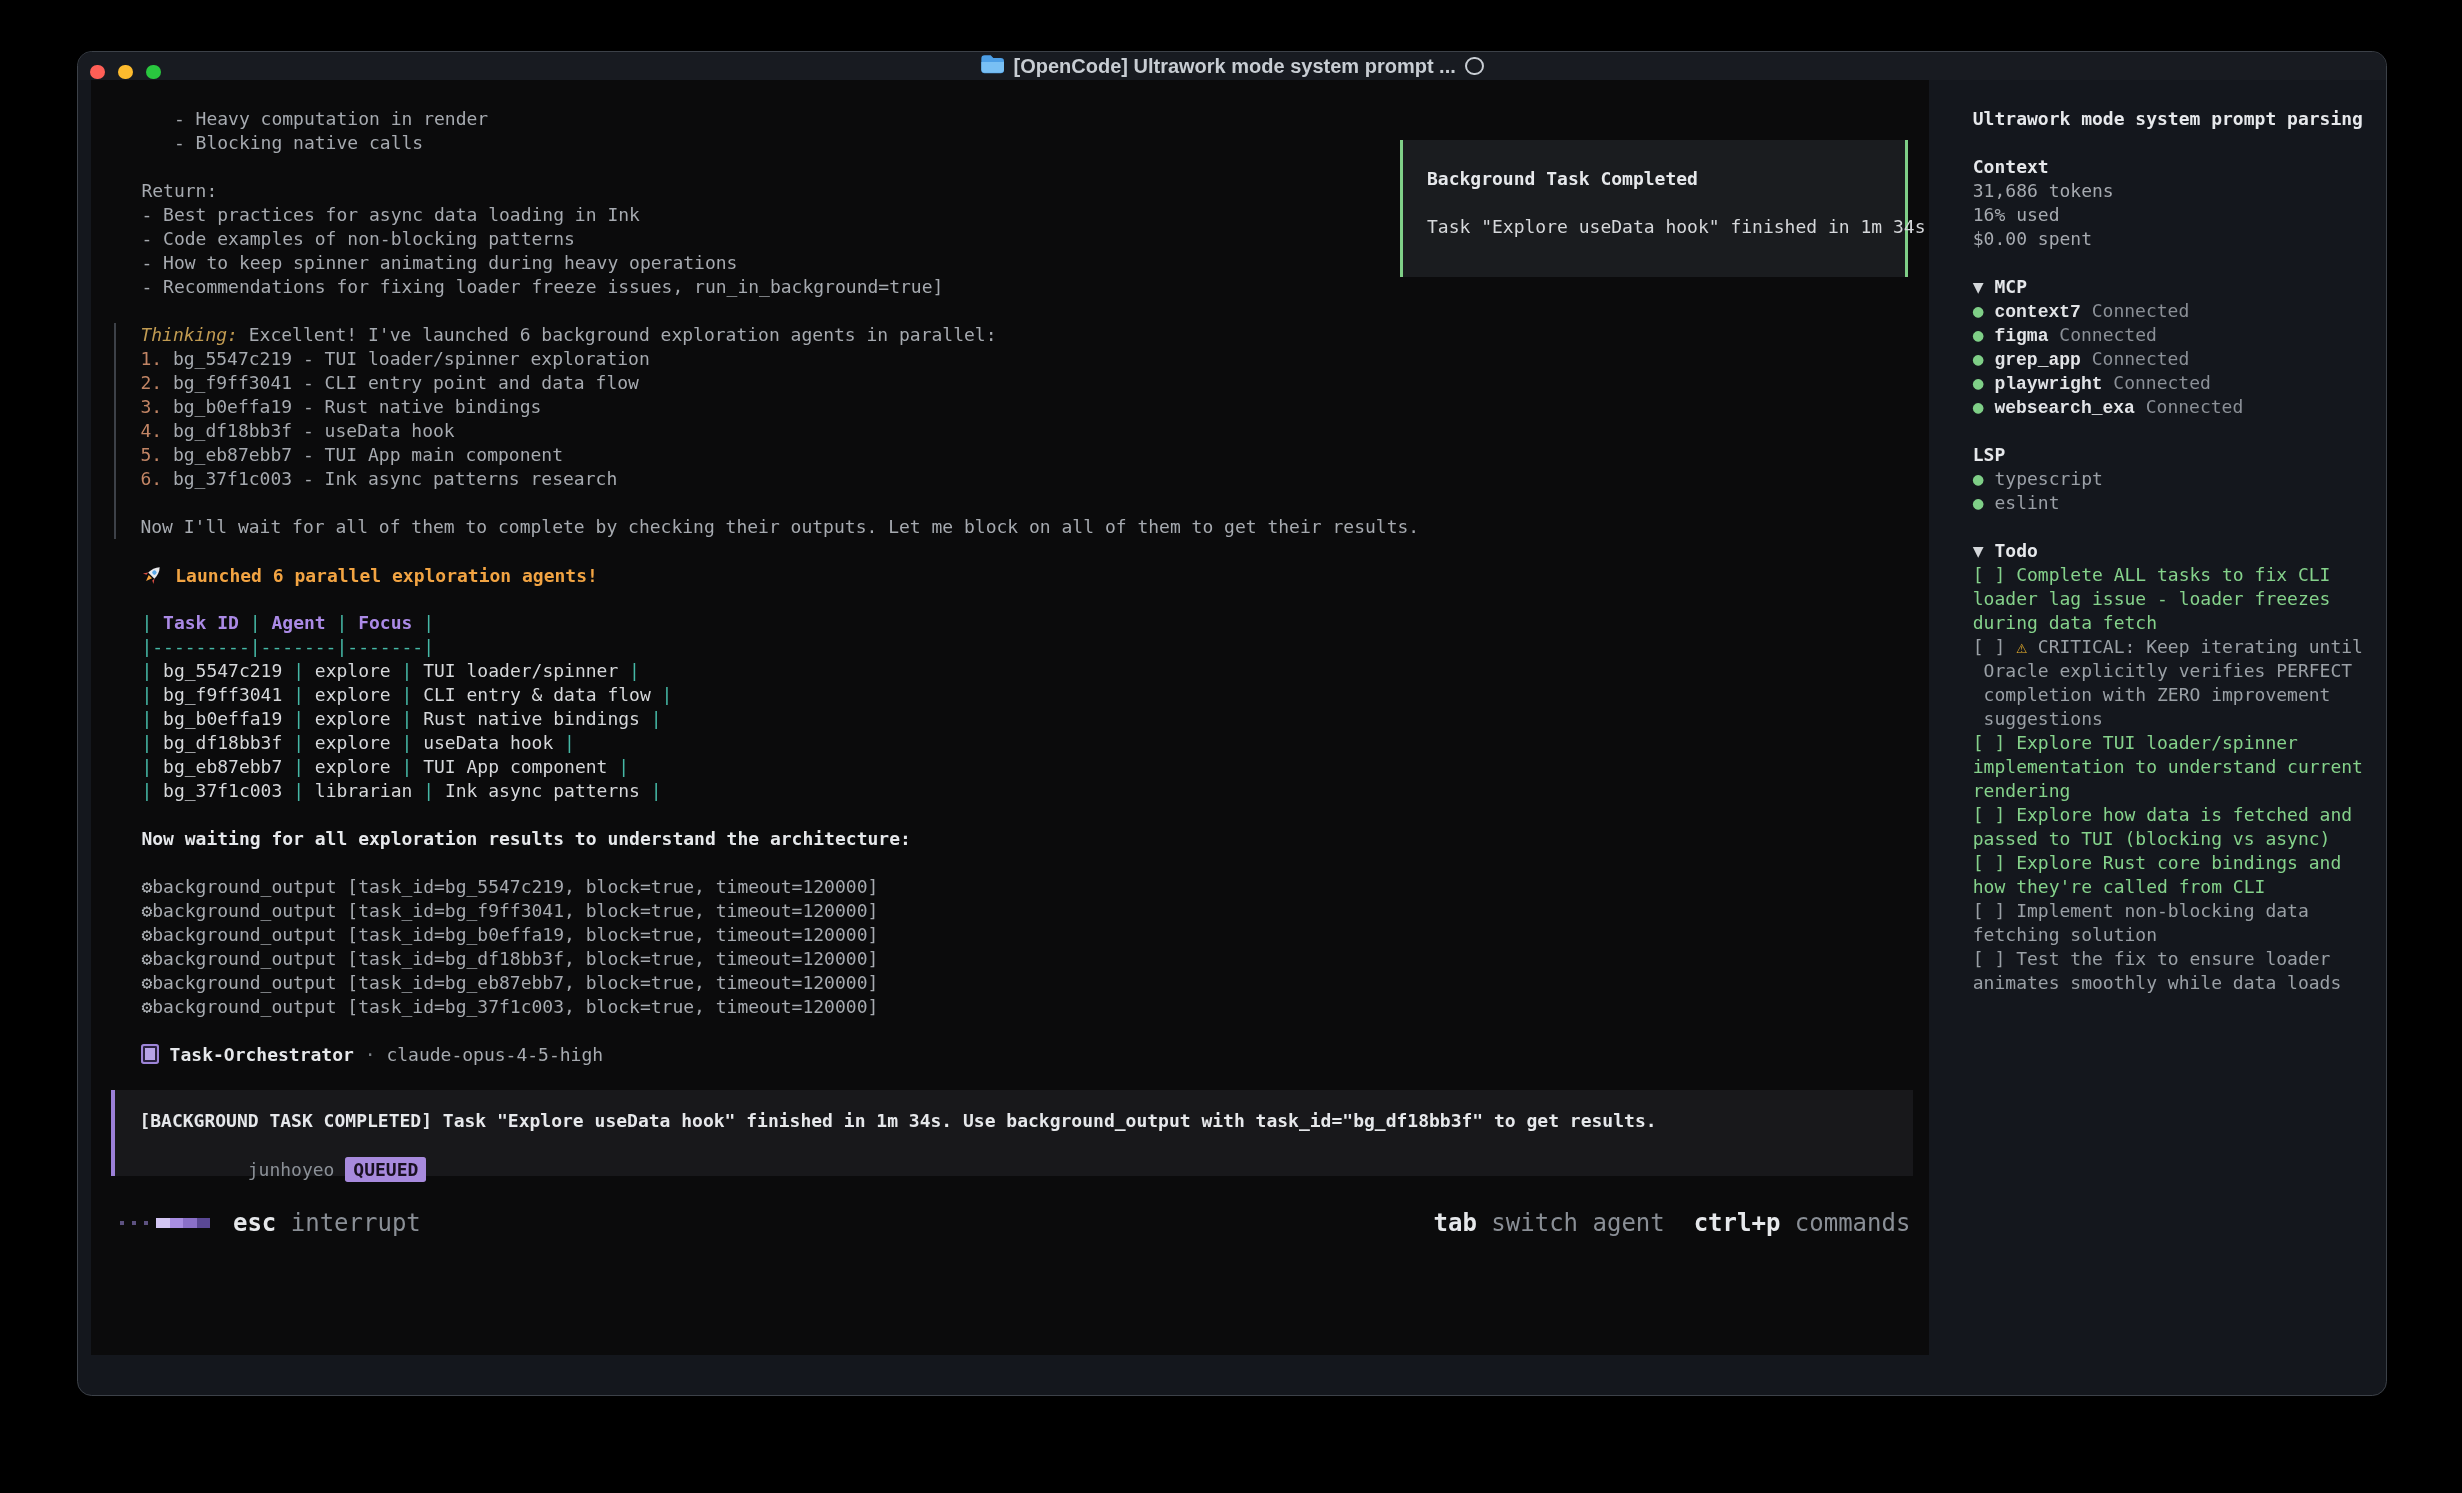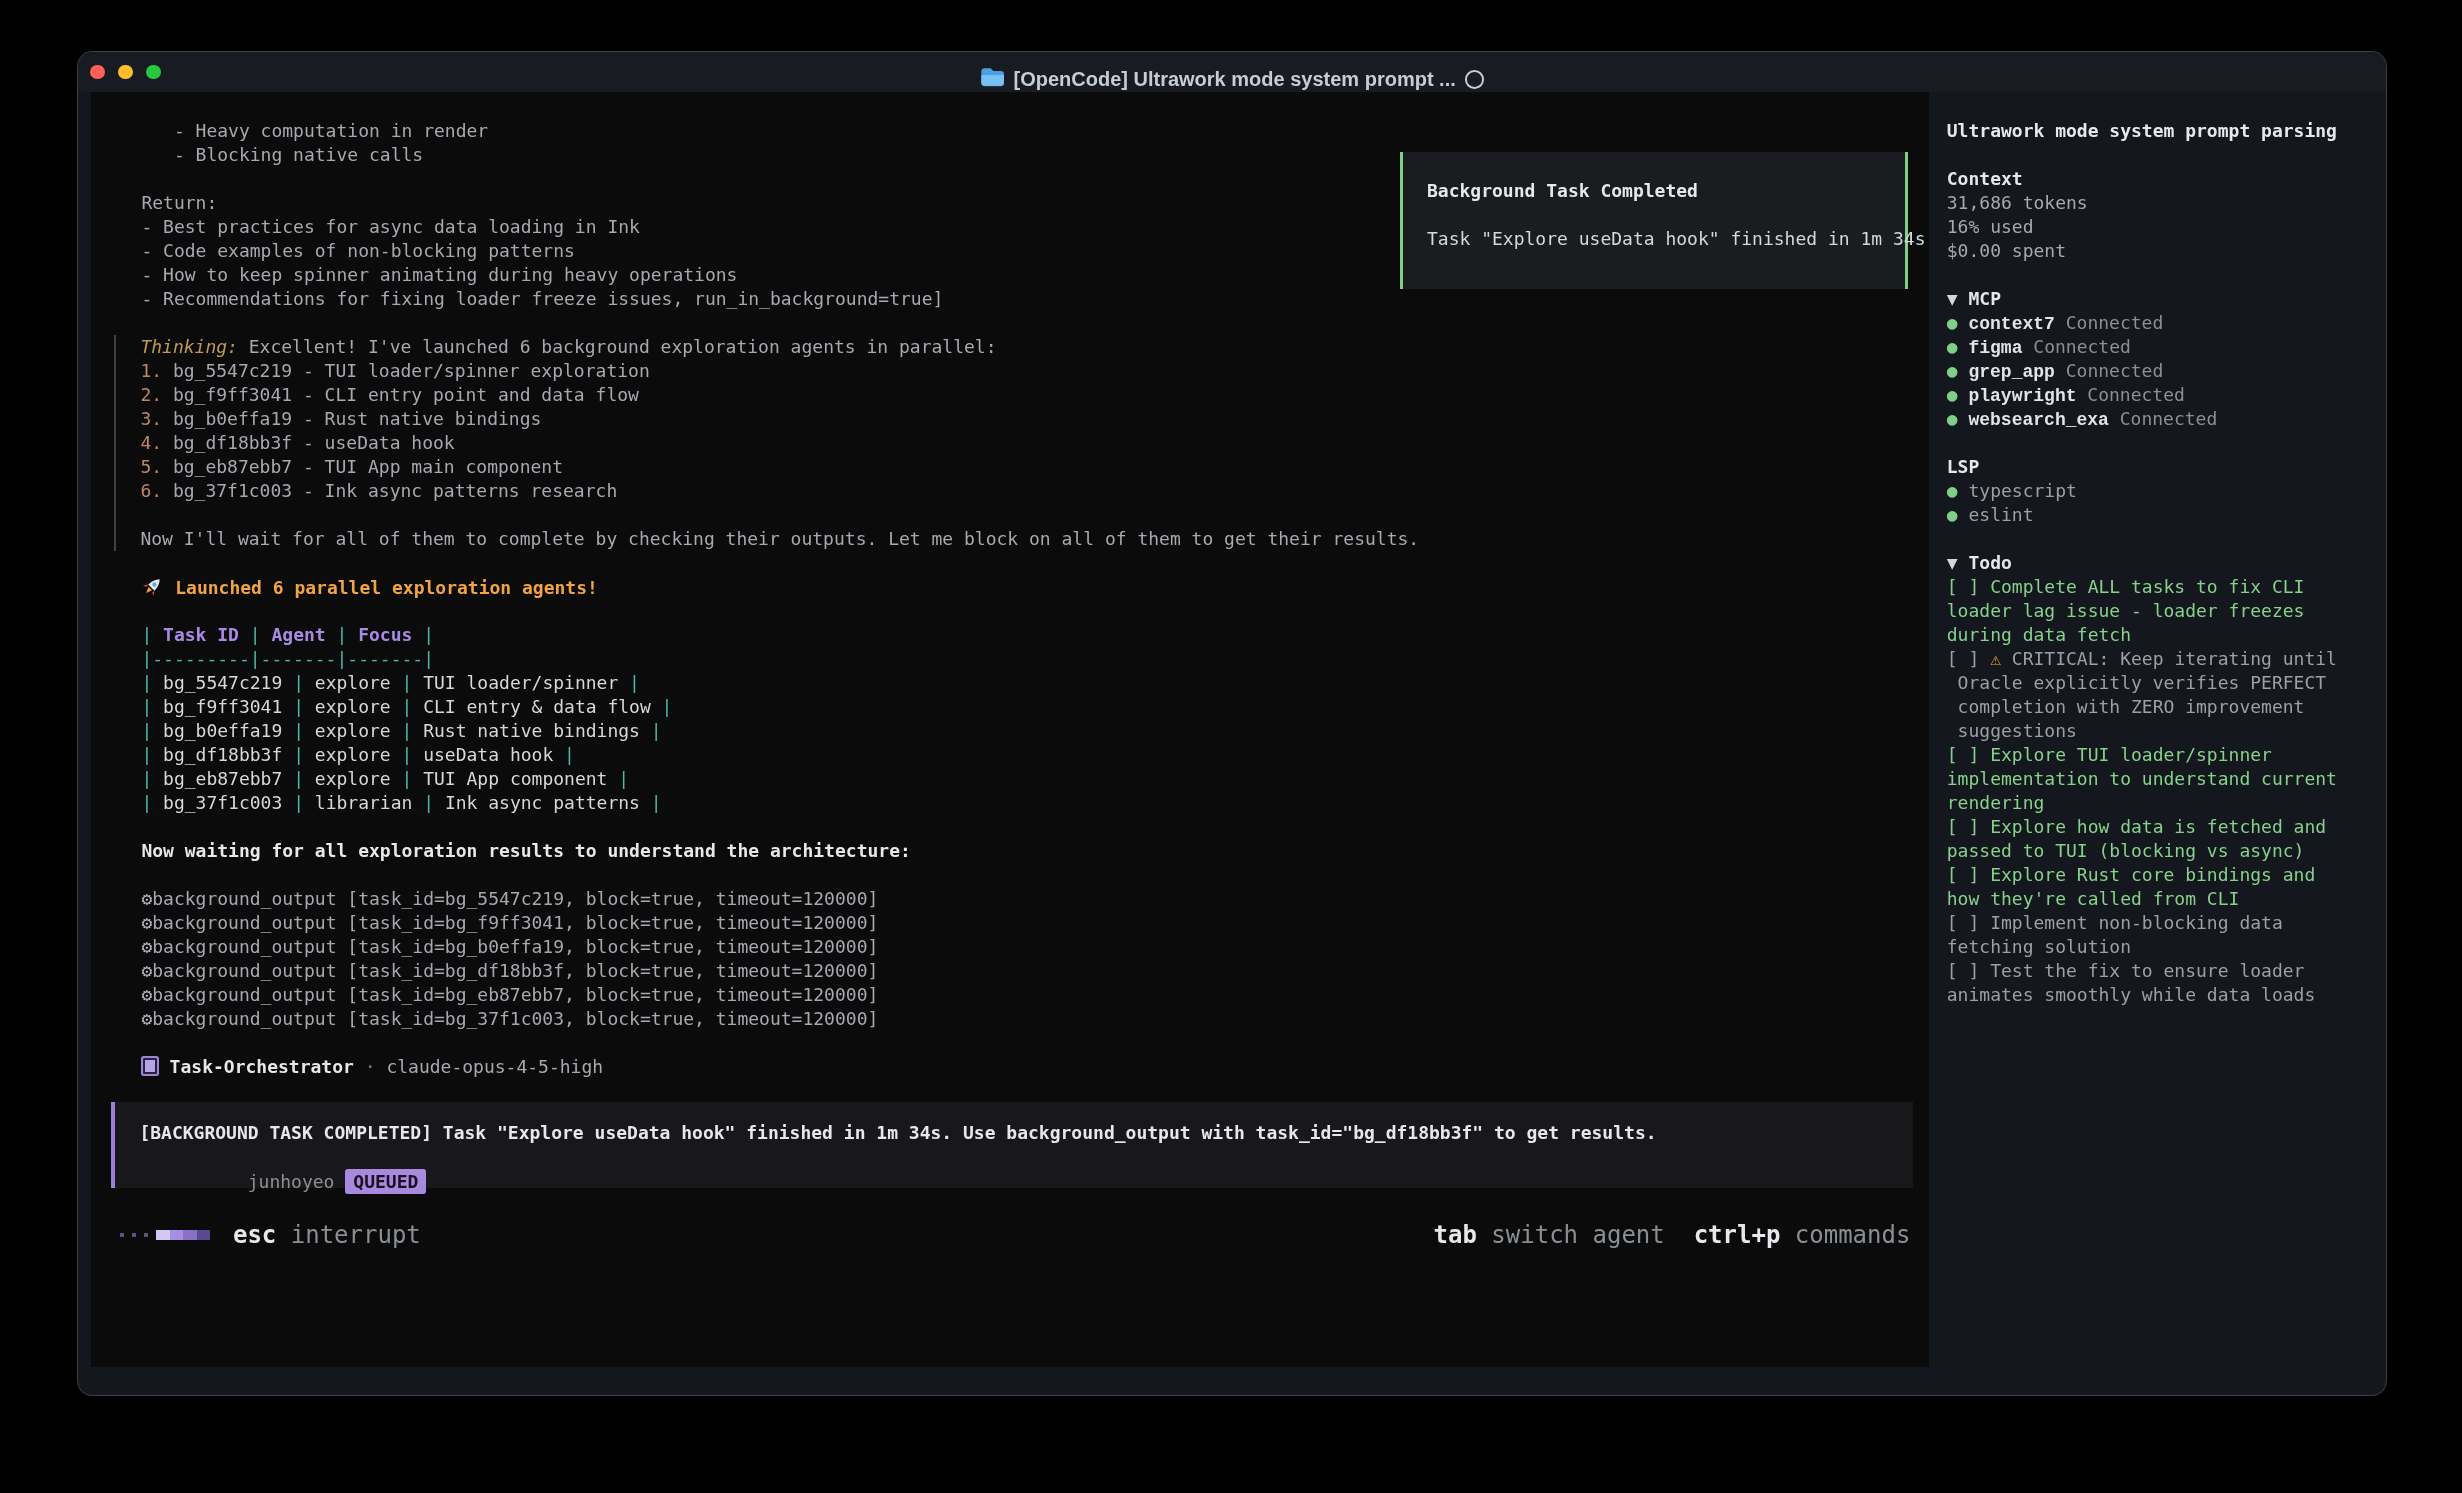--- a/index.html
+++ b/index.html
@@ -2,31 +2,31 @@
 <html style="font-size:10.7px"><head>
 <meta charset="utf-8">
 <style>
   html,body{margin:0;padding:0;}
   body{width:2462px;height:1493px;background:#000;position:relative;
        font-family:"DejaVu Sans Mono","DejaVu Sans",monospace;}
   .window{position:absolute;left:77px;top:51px;width:2310px;height:1345px;
           background:#14171d;border:1.3px solid #3c4148;border-radius:14.7px;
           overflow:hidden;box-sizing:border-box;}
   
-  .titlebar{height:40px;position:relative;display:flex;align-items:flex-end;justify-content:center;
+  .titlebar{height:28px;position:relative;display:flex;align-items:center;justify-content:center;
             background:#181b21;}
   .traffic{position:absolute;left:12px;top:12.7px;display:flex;gap:13.4px;}
   .traffic span{width:14.7px;height:14.7px;border-radius:50%;display:block;}
   .tl-red{background:#ff5f57;} .tl-yellow{background:#febc2e;} .tl-green{background:#29c73f;}
   .title-wrap{display:flex;align-items:center;gap:9.4px;
               font-family:"Liberation Sans","DejaVu Sans",sans-serif;
               font-weight:bold;font-size:20px;color:#c8cdd3;}
   .proxy-circle{width:14.7px;height:14.7px;border:2px solid #c8cdd3;border-radius:50%;display:inline-block;}
   
-  .body-row{display:flex;height:1275px;}
+  .body-row{display:flex;height:1275px;gap:26px;}
   .main-pane{width:1838px;margin-left:13.4px;background:#0b0b0c;position:relative;overflow:hidden;flex:none;}
   .sidebar{flex:1;padding:27px 12px 1.3px 17.4px;display:flex;flex-direction:column;overflow:hidden;}
   
   .line{height:24px;line-height:24px;font-size:18px;white-space:pre;color:#a6aab0;}
   .content{padding:27px 0 0 50px;}
   .ql{border-left:2.7px solid #3d4148;margin-left:-27px;padding-left:24px;}
   .g{color:#a6aab0;}
   .w{color:#e6e8eb;font-weight:bold;}
   .gi{color:#c19b52;font-style:italic;}
   .n{color:#c28565;}

